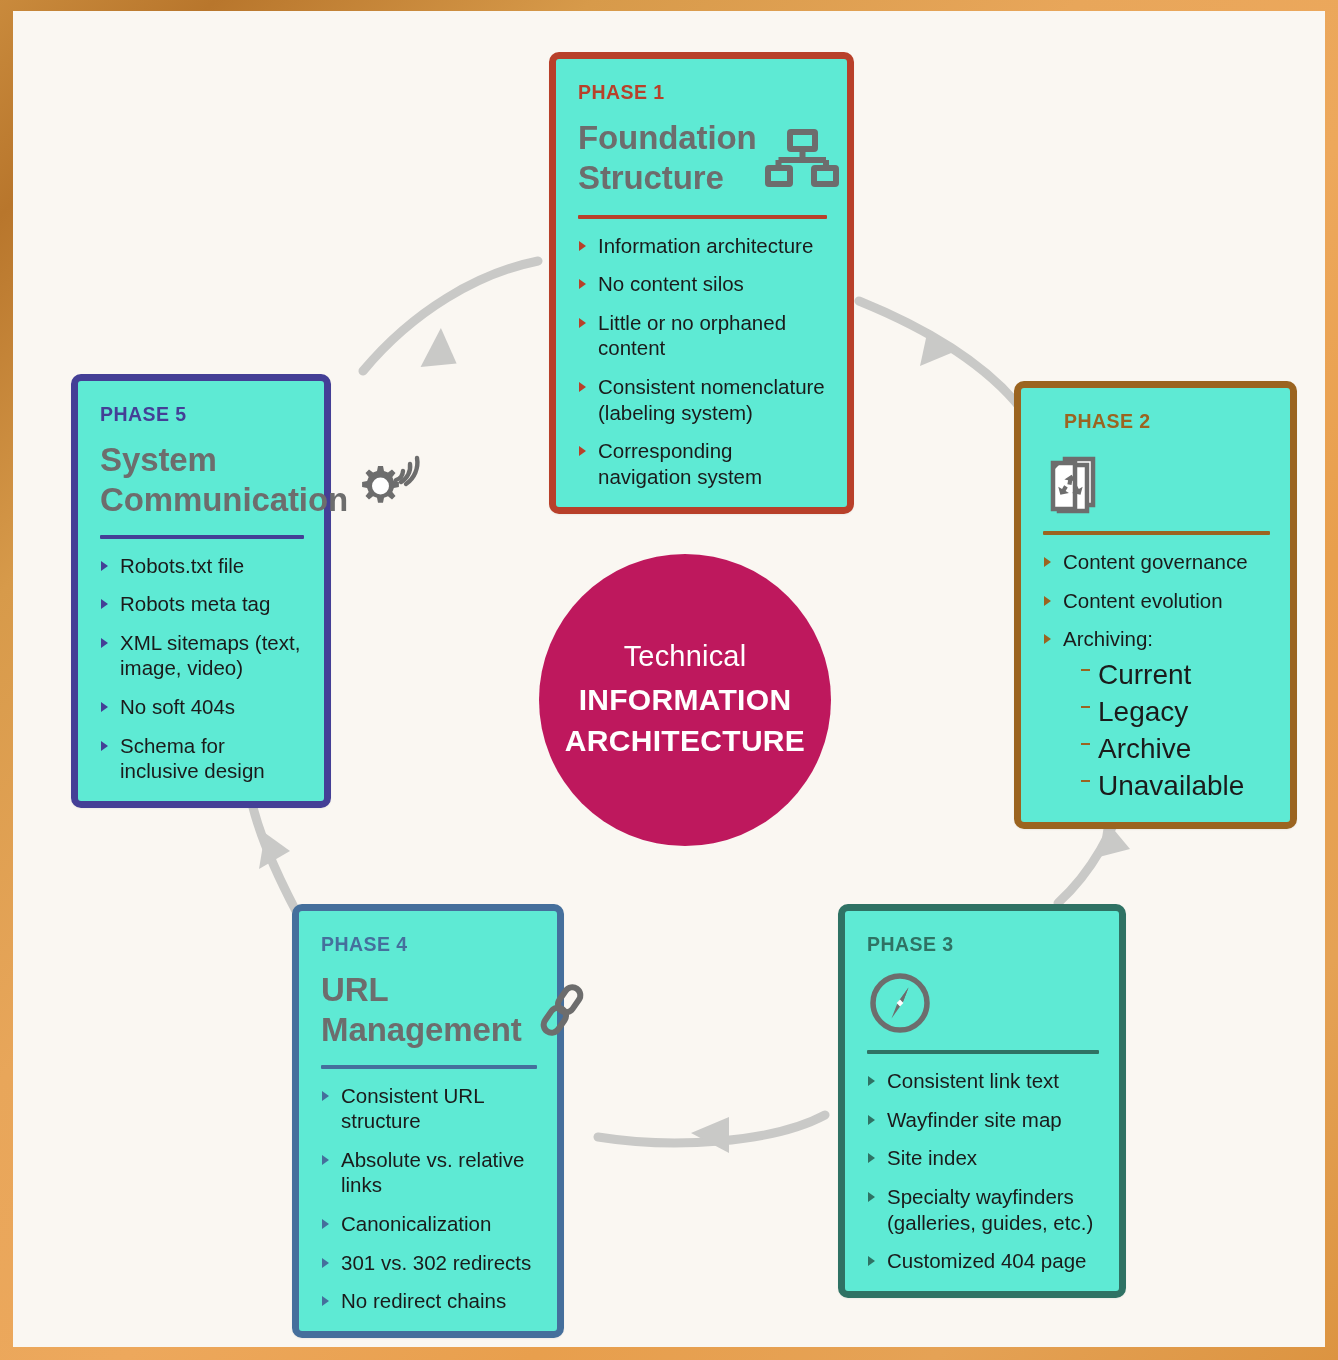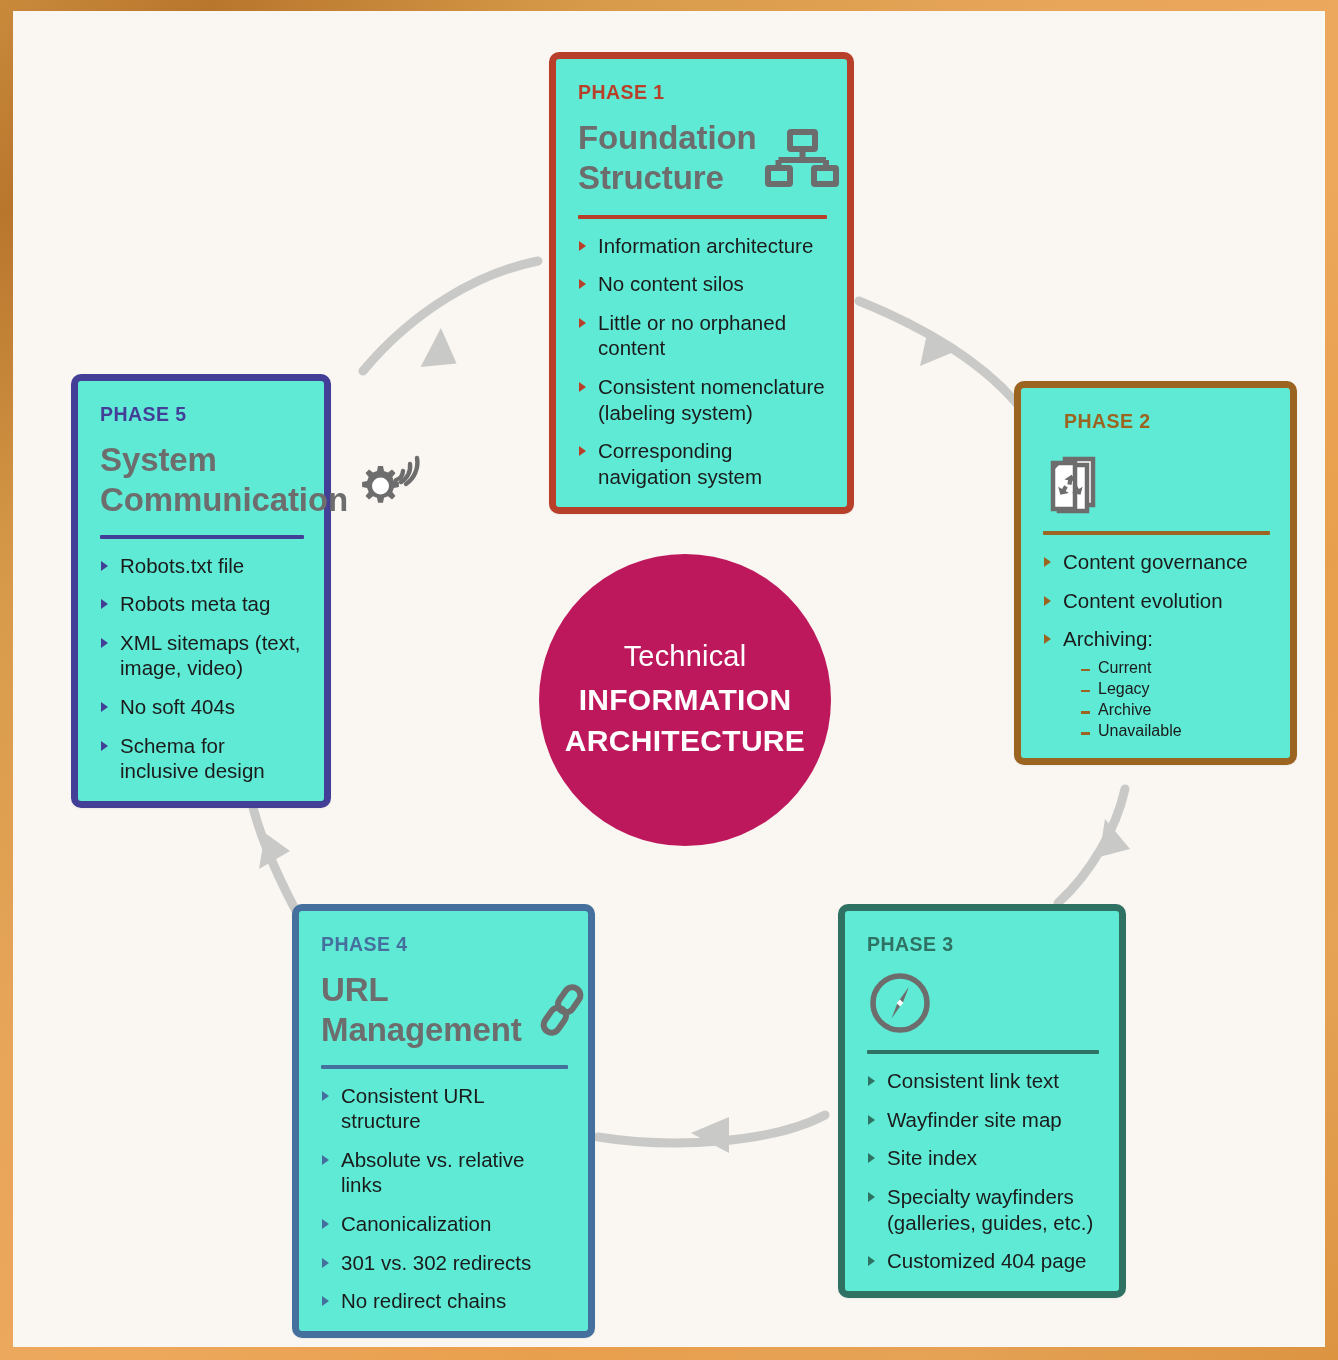--- a/index.html
+++ b/index.html
@@ -126,21 +126,21 @@
     border-top: 5px solid transparent;
     border-bottom: 5px solid transparent;
     border-left: 7px solid currentColor;
   }
   ul.sub {
     list-style: none;
     margin-top: 5px;
     padding-left: 18px;
   }
   ul.sub > li {
-    font-size: 16px;
+    font-size: 28px;
     line-height: 1.32;
     color: #1b1b1b;
     position: relative;
     padding-left: 17px;
   }
   ul.sub > li > .dash {
     position: absolute;
     left: 0; top: 12px;
     width: 9px; height: 2.5px;
     background: currentColor;
@@ -157,21 +157,21 @@
   #card-p2 .rule { background: #9b6420; }
   #card-p2 ul.bullets > li .tri { color: #9b6420; }
   #card-p2 ul.sub > li { color: #1b1b1b; }
   #card-p2 ul.sub > li .dash { background: #9b6420; }
 
   #card-p3 { left: 825px; top: 893px; width: 288px; border-color: #2f7264; }
   #card-p3 .phase-label { color: #2f7264; }
   #card-p3 .rule { background: #2f7264; }
   #card-p3 ul.bullets > li .tri { color: #2f7264; }
 
-  #card-p4 { left: 279px; top: 893px; width: 303px; border-color: #456f9c; }
+  #card-p4 { left: 279px; top: 893px; width: 272px; border-color: #456f9c; }
   #card-p4 .phase-label { color: #456f9c; }
   #card-p4 .rule { background: #456f9c; }
   #card-p4 ul.bullets > li .tri { color: #456f9c; }
 
   #card-p5 { left: 58px; top: 363px; width: 260px; border-color: #443f96; }
   #card-p5 .phase-label { color: #443f96; }
   #card-p5 .rule { background: #443f96; }
   #card-p5 ul.bullets > li .tri { color: #443f96; }
 
   #card-p1 .rule { margin-top: 16px; }

